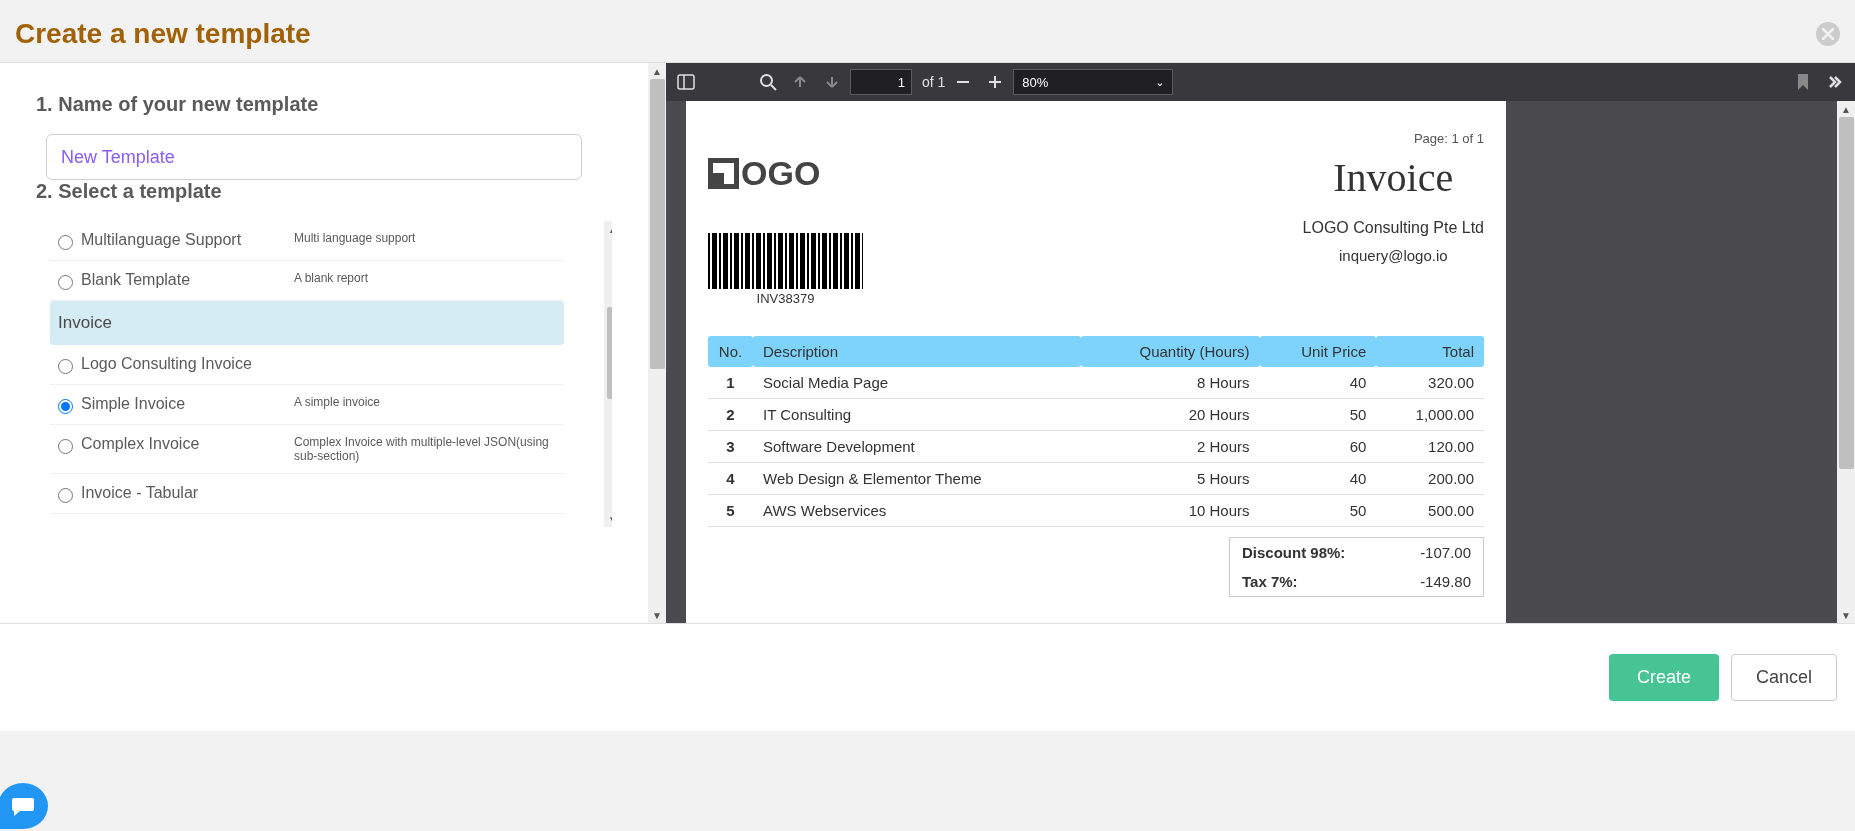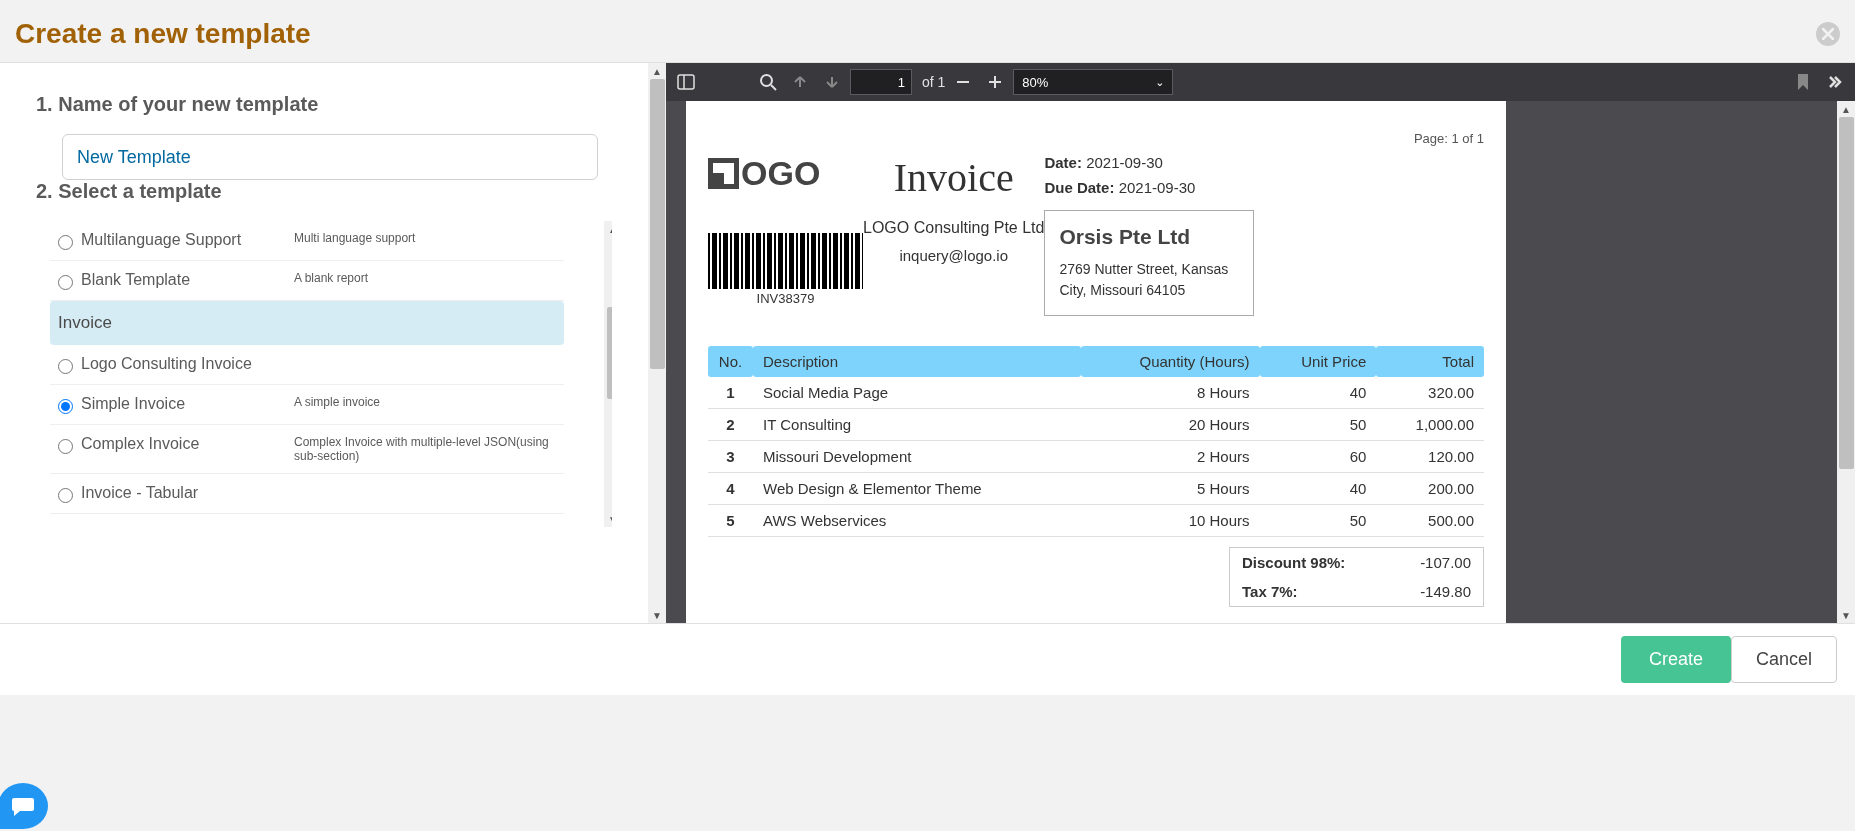--- a/index.html
+++ b/index.html
@@ -55,22 +55,22 @@
       color: #5a5a5a;
       margin-bottom: 18px;
     }
     .name-input {
       width: 536px;
       height: 46px;
       border: 1px solid #d0d0d0;
       border-radius: 6px;
       padding: 16px 14px;
       font-size: 18px;
-      color: #0369a1;
-      margin-left: 26px;
+      color: #8b5cf6;
+      margin-left: 10px;
     }
     .input-help {
       font-size: 13px;
       color: #7a7a7a;
       margin: 12px 0 28px 26px;
     }
 
     .template-list-wrap {
       position: relative;
       height: 306px;
@@ -255,20 +255,21 @@
       color: #333;
     }
     .pdf-pagenum {
       text-align: right;
       font-size: 13px;
       color: #555;
       margin-bottom: 8px;
     }
     .pdf-head-row {
       display: flex;
+      justify-content: space-between;
     }
     .pdf-logo-col { }
     .pdf-logo-text {
       font-size: 34px;
       font-weight: 700;
       font-family: Arial, sans-serif;
       color: #444;
       display: flex; align-items: center; gap: 2px;
     }
     .logo-box {
@@ -349,23 +350,24 @@
     .pdf-summary-row {
       display: flex; justify-content: space-between;
       padding: 6px 12px;
       font-size: 15px;
     }
     .pdf-summary-row b { font-weight: 700; }
 
     
     .modal-footer {
       border-top: 1px solid #e0e0e0;
-      padding: 12px 18px;
+      padding: 30px 18px;
       display: flex;
       justify-content: flex-end;
+      gap: 12px;
       background: #fff;
     }
     .btn-create {
       background: #46c493;
       color: #fff;
       border: none;
       padding: 12px 28px;
       font-size: 18px;
       border-radius: 4px;
       cursor: pointer;
@@ -531,28 +533,20 @@
                 <span>OGO</span>
             </div>
             <div class="pdf-barcode"></div>
             <div class="pdf-barcode-text">INV38379</div>
           </div>
           <div class="pdf-center-col">
             <div class="pdf-inv-title">Invoice</div>
             <div class="pdf-company">LOGO Consulting Pte Ltd</div>
             <div class="pdf-email">inquery@logo.io</div>
           </div>
-          <div class="pdf-right-col">
-            <div class="pdf-date-line"><b>Date:</b> <span>2021-09-30</span></div>
-            <div class="pdf-date-line"><b>Due Date:</b> <span>2021-09-30</span></div>
-            <div class="pdf-client-box">
-              <div class="pdf-client-name">Orsis Pte Ltd</div>
-              <div class="pdf-client-addr">2769 Nutter Street, Kansas City, Missouri 64105</div>
-            </div>
-          </div>
         </div>
 
         <table class="pdf-table">
           <thead>
             <tr>
               <th class="num">No.</th>
               <th>Description</th>
               <th class="qty">Quantity (Hours)</th>
               <th class="price">Unit Price</th>
               <th class="total">Total</th>
@@ -568,21 +562,21 @@
               </tr>
             <tr>
                 <td class="num">2</td>
                 <td>IT Consulting</td>
                 <td class="qty">20 Hours</td>
                 <td class="price">50</td>
                 <td class="total">1,000.00</td>
               </tr>
             <tr>
                 <td class="num">3</td>
-                <td>Missouri Development</td>
+                <td>Software Development</td>
                 <td class="qty">2 Hours</td>
                 <td class="price">60</td>
                 <td class="total">120.00</td>
               </tr>
             <tr>
                 <td class="num">4</td>
                 <td>Web Design &amp; Elementor Theme</td>
                 <td class="qty">5 Hours</td>
                 <td class="price">40</td>
                 <td class="total">200.00</td>

